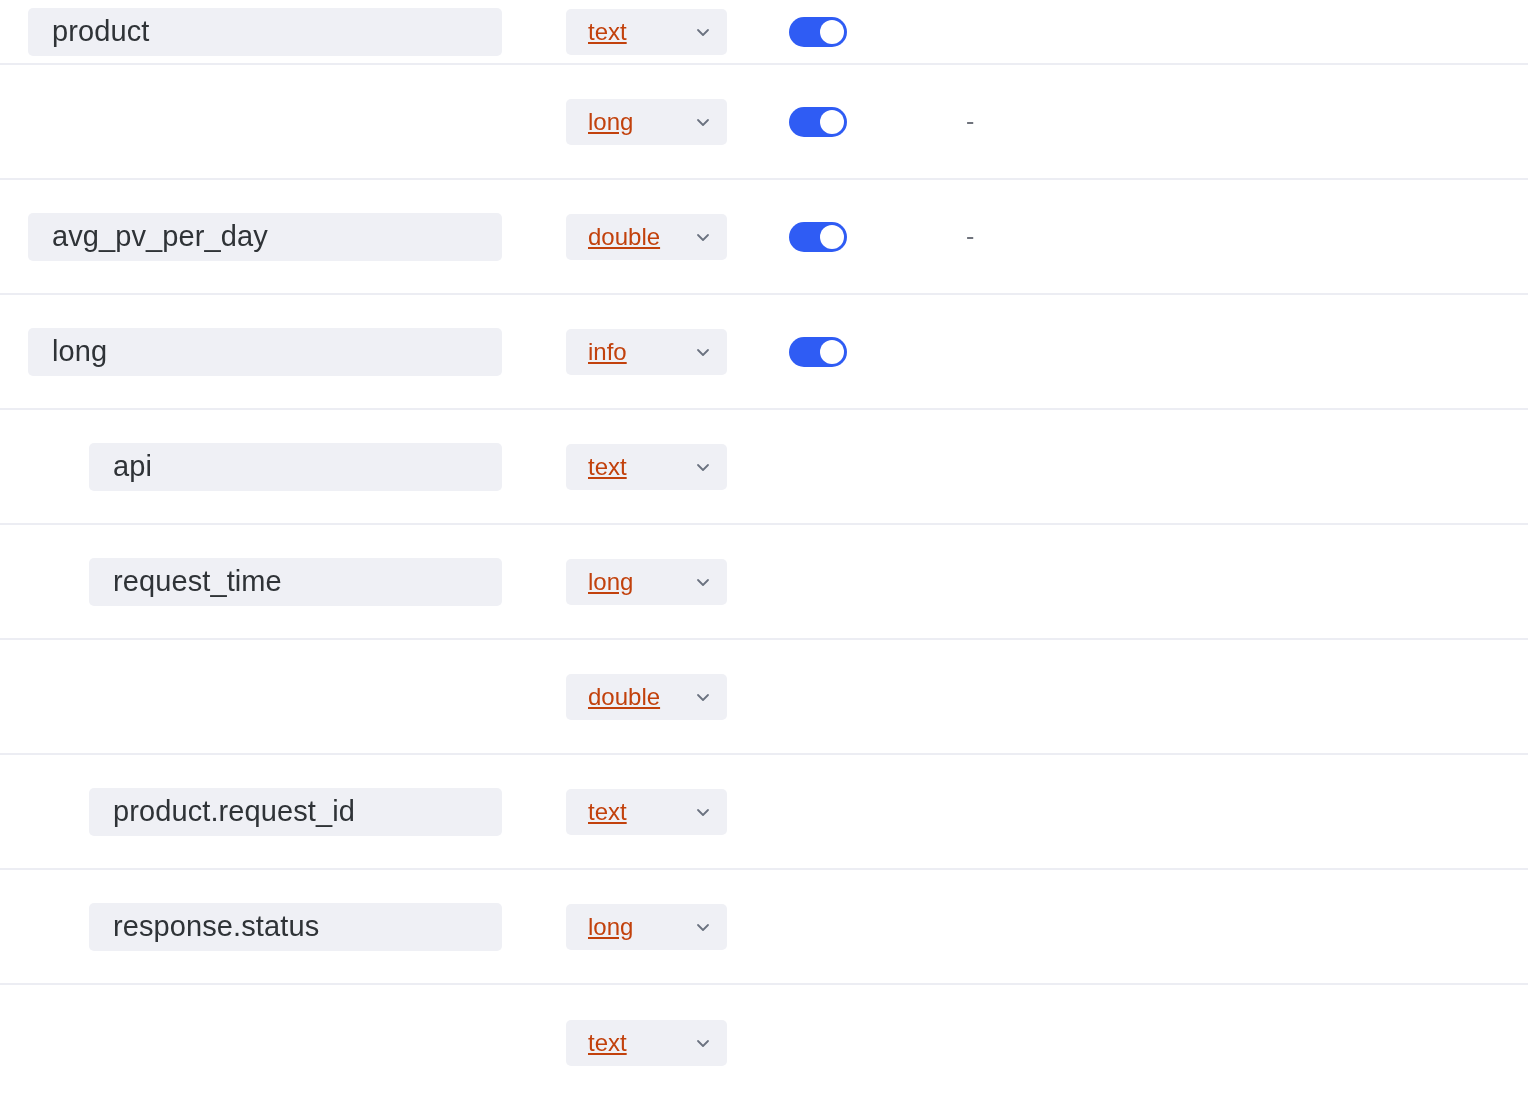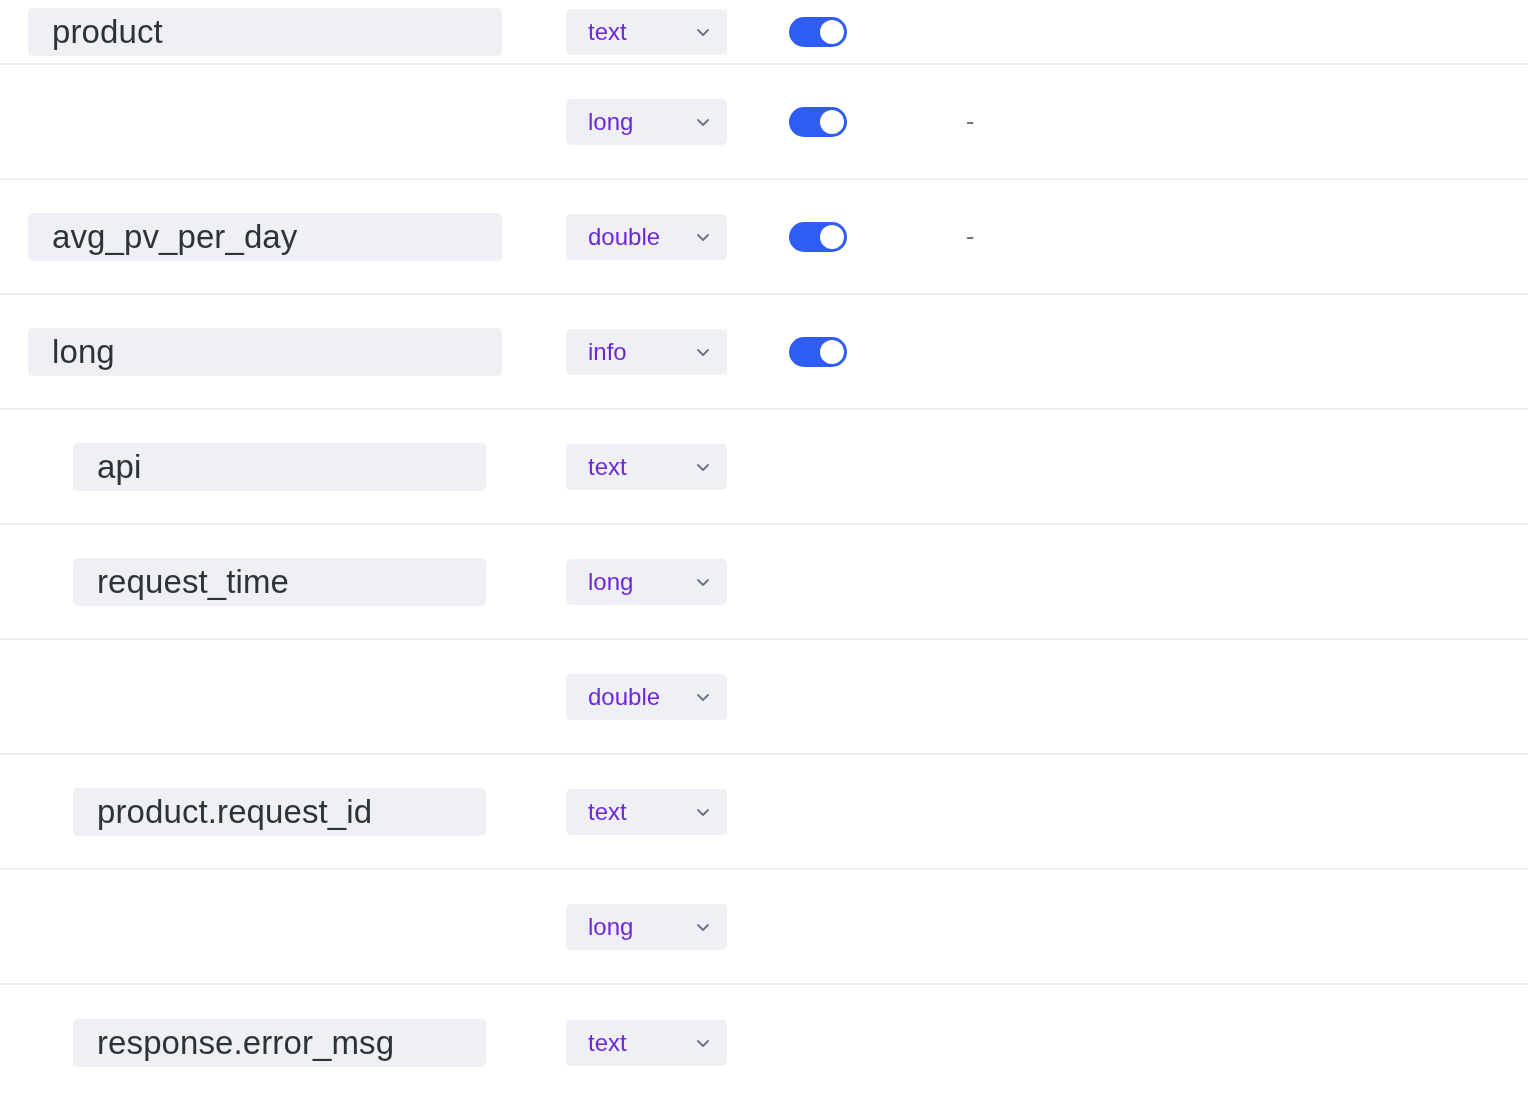--- a/index.html
+++ b/index.html
@@ -34,43 +34,44 @@
 
   .name-input {
     position: absolute;
     height: 48px;
     background: #eff0f5;
     border: none;
     border-radius: 5px;
     display: flex;
     align-items: center;
     padding-left: 24px;
-    font-size: 33px;
+    font-size: 29px;
     color: #2f3337;
     letter-spacing: 0.1px;
     font-family: "Liberation Sans", sans-serif;
   }
   .field-row.level-0 .name-input { left: 28px; width: 474px; }
-  .field-row.level-1 .name-input { left: 73px; width: 413px; }
+  .field-row.level-1 .name-input { left: 89px; width: 413px; }
 
   .type-select {
     position: absolute;
     left: 566px;
     width: 161px;
     height: 46px;
     background: #eff0f5;
     border: none;
     border-radius: 5px;
     display: flex;
     align-items: center;
     justify-content: space-between;
     padding: 0 14px 0 22px;
     font-size: 24px;
-    color: #6d28d9;
+    color: #c2410c;
     font-family: "Liberation Sans", sans-serif;
+    text-decoration: underline;
   }
   .type-select .type-label { line-height: 1; }
   .chev {
     width: 20px;
     height: 20px;
     display: inline-flex;
     align-items: center;
     justify-content: center;
     flex: none;
   }
@@ -215,32 +216,32 @@
       <span class="type-label">text</span>
       <span class="chev">
         <svg width="20" height="20" viewBox="0 0 20 20" fill="none">
             <path d="M5 8l5 5 5-5" stroke="#6b7280" stroke-width="1.8" stroke-linecap="round" stroke-linejoin="round"></path>
           </svg>
       </span>
     </div>
   </div>
 
   <div class="field-row level-1">
+    <div class="name-input">response.status</div>
     <div class="type-select">
       <span class="type-label">long</span>
       <span class="chev">
         <svg width="20" height="20" viewBox="0 0 20 20" fill="none">
             <path d="M5 8l5 5 5-5" stroke="#6b7280" stroke-width="1.8" stroke-linecap="round" stroke-linejoin="round"></path>
           </svg>
       </span>
     </div>
   </div>
 
   <div class="field-row level-1 last">
-    <div class="name-input">response.error_msg</div>
     <div class="type-select">
       <span class="type-label">text</span>
       <span class="chev">
         <svg width="20" height="20" viewBox="0 0 20 20" fill="none">
             <path d="M5 8l5 5 5-5" stroke="#6b7280" stroke-width="1.8" stroke-linecap="round" stroke-linejoin="round"></path>
           </svg>
       </span>
     </div>
   </div>
 

